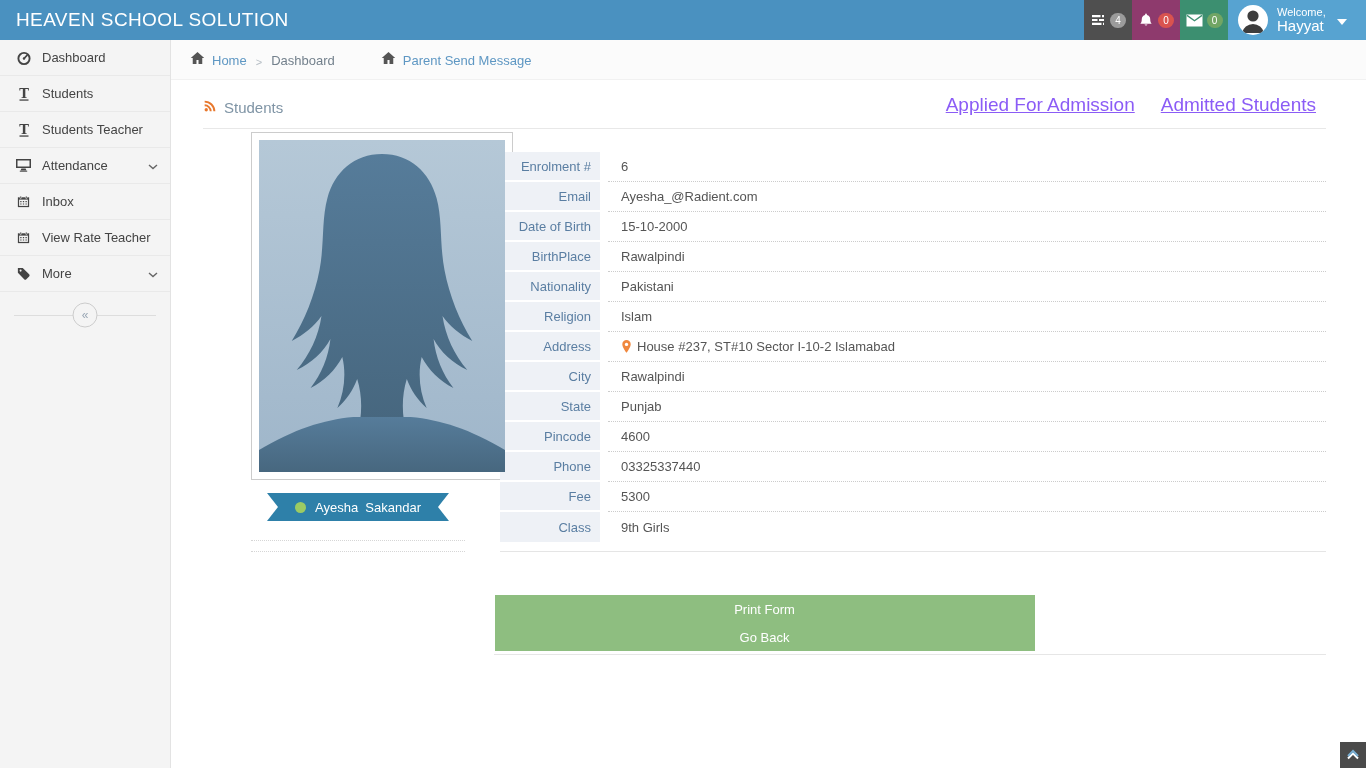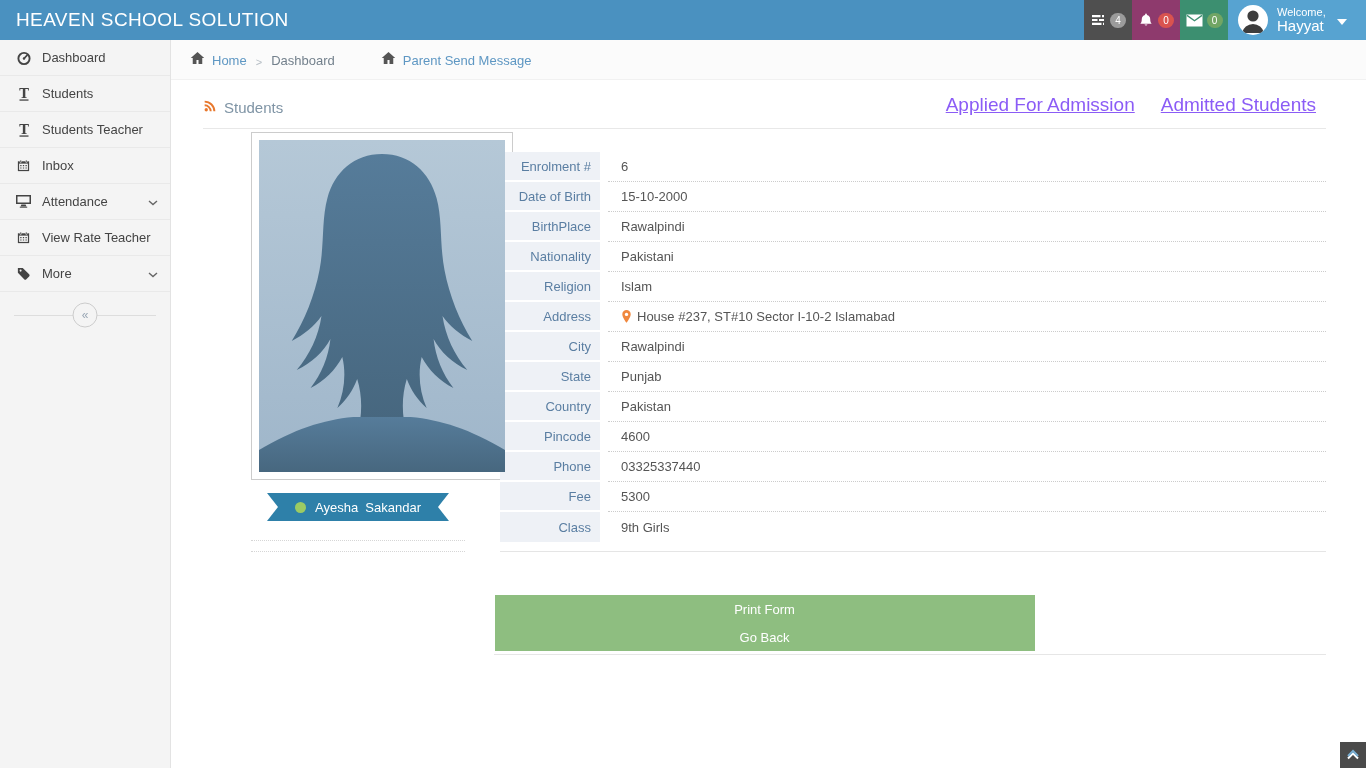--- a/index.html
+++ b/index.html
@@ -178,43 +178,43 @@
             <svg width="16" height="16" viewBox="0 0 16 16">
               <text x="8" y="11.5" font-size="13" font-family="DejaVu Serif, serif" font-weight="bold" text-anchor="middle" fill="#444">T</text>
               <path d="M3.5 13.4h9v1.3h-9z" fill="#444"></path>
             </svg>
           </span>
     <span class="lbl">Students Teacher</span>
 
   </div>
         <div class="side-item">
     <span class="icon">
+            <svg width="17" height="15" viewBox="0 0 17 15">
+              <path fill="#444" fill-rule="evenodd" d="M1 1h15v9H1zM2.5 2.4h12v6.2h-12z"></path>
+              <path fill="#444" d="M6.4 10.5h4.2l.9 2H5.5z"></path>
+              <path fill="#444" d="M4.8 12.7h7.4v1H4.8z"></path>
+            </svg>
+          </span>
+    <span class="lbl">Attendance</span>
+    <span class="chev"><svg width="10" height="6" viewBox="0 0 10 6">
+              <path d="M1 1l4 3.5L9 1" fill="none" stroke="#666" stroke-width="1.4"></path>
+            </svg></span>
+  </div>
+        <div class="side-item">
+    <span class="icon">
             <svg width="15" height="15" viewBox="0 0 16 16">
               <path fill="#444" d="M2 3.5h12V14H2z"></path>
               <path fill="#f4f4f4" d="M3.3 6h9.4v6.7H3.3z"></path>
               <path fill="#444" d="M4.5 7.5h1.4v1.3H4.5zM7.3 7.5h1.4v1.3H7.3zM10.1 7.5h1.4v1.3h-1.4zM4.5 10h1.4v1.3H4.5zM7.3 10h1.4v1.3H7.3zM10.1 10h1.4v1.3h-1.4z"></path>
               <rect x="4.2" y="2.2" width="1.5" height="2.7" rx=".75" fill="#444" stroke="#f4f4f4" stroke-width=".6"></rect>
               <rect x="10.3" y="2.2" width="1.5" height="2.7" rx=".75" fill="#444" stroke="#f4f4f4" stroke-width=".6"></rect>
             </svg>
           </span>
     <span class="lbl">Inbox</span>
 
-  </div>
-        <div class="side-item">
-    <span class="icon">
-            <svg width="17" height="15" viewBox="0 0 17 15">
-              <path fill="#444" fill-rule="evenodd" d="M1 1h15v9H1zM2.5 2.4h12v6.2h-12z"></path>
-              <path fill="#444" d="M6.4 10.5h4.2l.9 2H5.5z"></path>
-              <path fill="#444" d="M4.8 12.7h7.4v1H4.8z"></path>
-            </svg>
-          </span>
-    <span class="lbl">Attendance</span>
-    <span class="chev"><svg width="10" height="6" viewBox="0 0 10 6">
-              <path d="M1 1l4 3.5L9 1" fill="none" stroke="#666" stroke-width="1.4"></path>
-            </svg></span>
   </div>
         <div class="side-item">
     <span class="icon">
             <svg width="15" height="15" viewBox="0 0 16 16">
               <path fill="#444" d="M2 3.5h12V14H2z"></path>
               <path fill="#f4f4f4" d="M3.3 6h9.4v6.7H3.3z"></path>
               <path fill="#444" d="M4.5 7.5h1.4v1.3H4.5zM7.3 7.5h1.4v1.3H7.3zM10.1 7.5h1.4v1.3h-1.4zM4.5 10h1.4v1.3H4.5zM7.3 10h1.4v1.3H7.3zM10.1 10h1.4v1.3h-1.4z"></path>
               <rect x="4.2" y="2.2" width="1.5" height="2.7" rx=".75" fill="#444" stroke="#f4f4f4" stroke-width=".6"></rect>
               <rect x="10.3" y="2.2" width="1.5" height="2.7" rx=".75" fill="#444" stroke="#f4f4f4" stroke-width=".6"></rect>
             </svg>
@@ -310,20 +310,27 @@
 
         <div class="details" id="details">
             <div class="drow">
     <div class="dlabel">Enrolment #</div>
     <div class="dvalue">
 
       <span class="vtext">6</span>
     </div>
   </div>
             <div class="drow">
+    <div class="dlabel">Email</div>
+    <div class="dvalue">
+
+      <span class="vtext">Ayesha_@Radient.com</span>
+    </div>
+  </div>
+            <div class="drow">
     <div class="dlabel">Date of Birth</div>
     <div class="dvalue">
 
       <span class="vtext">15-10-2000</span>
     </div>
   </div>
             <div class="drow">
     <div class="dlabel">BirthPlace</div>
     <div class="dvalue">
 
@@ -361,27 +368,20 @@
     <div class="dvalue">
 
       <span class="vtext">Rawalpindi</span>
     </div>
   </div>
             <div class="drow">
     <div class="dlabel">State</div>
     <div class="dvalue">
 
       <span class="vtext">Punjab</span>
-    </div>
-  </div>
-            <div class="drow">
-    <div class="dlabel">Country</div>
-    <div class="dvalue">
-
-      <span class="vtext">Pakistan</span>
     </div>
   </div>
             <div class="drow">
     <div class="dlabel">Pincode</div>
     <div class="dvalue">
 
       <span class="vtext">4600</span>
     </div>
   </div>
             <div class="drow">

